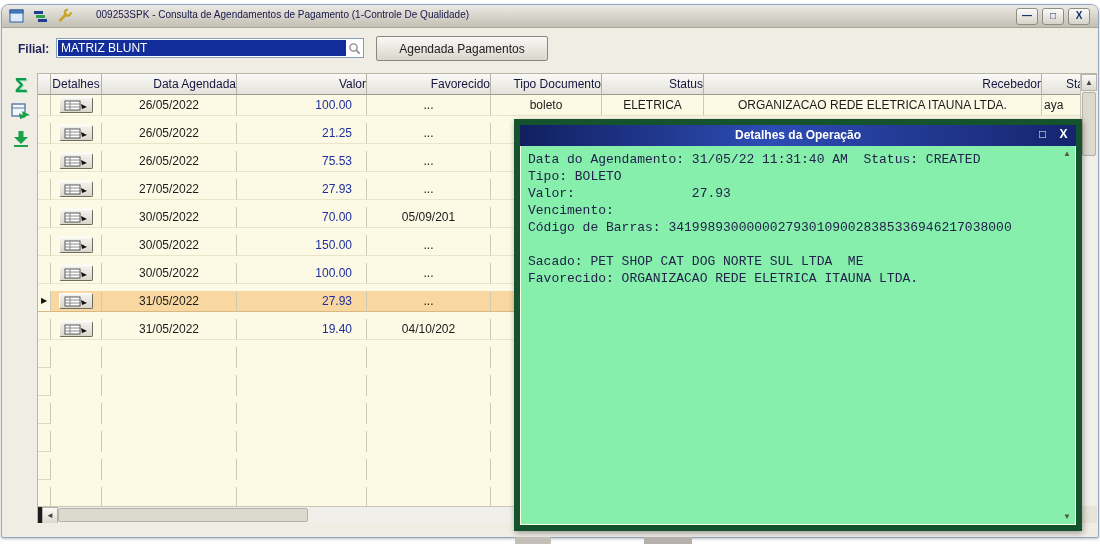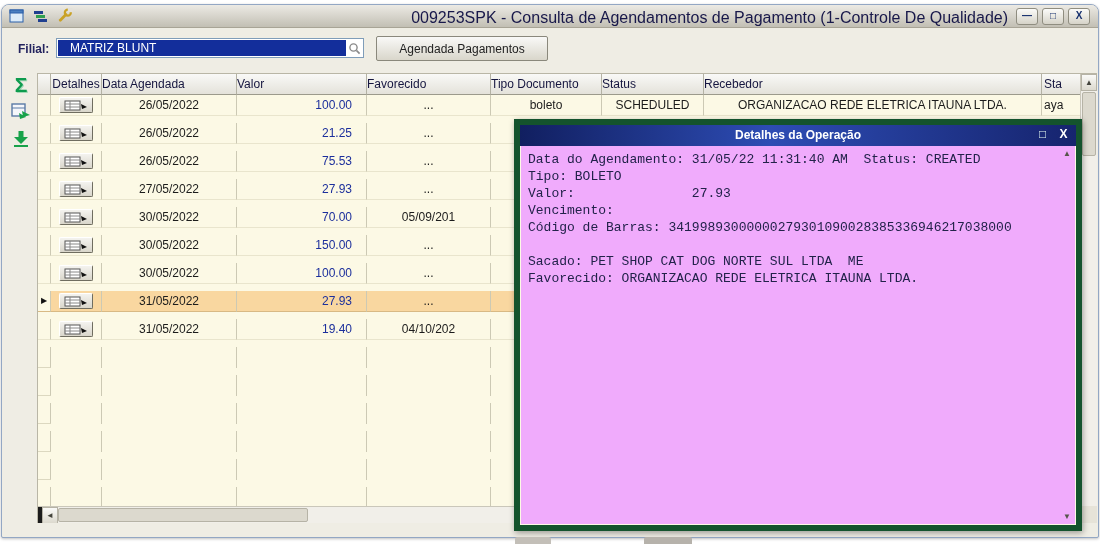--- a/index.html
+++ b/index.html
@@ -6,53 +6,53 @@
   body{width:1100px;height:544px;position:relative;background:#ffffff;overflow:hidden;
        font-family:"Liberation Sans",sans-serif;-webkit-font-smoothing:antialiased}
 
   
   .window{position:absolute;left:1px;top:4px;width:1096px;height:532px;background:#efede4;
           border:1px solid #93a7c4;border-radius:8px 8px 2px 2px;box-shadow:0 1px 3px rgba(0,0,0,.25)}
   .titlebar{position:absolute;left:0;top:0;right:0;height:22px;
             background:linear-gradient(#eceae4,#c2bfb4);border-radius:7px 7px 0 0;
             border-bottom:1px solid #a8a496}
   .tb-icons{position:absolute;left:7px;top:3px;display:flex;gap:9px;align-items:center}
-  .tb-title{position:absolute;left:94px;right:90px;top:4px;text-align:right;font-size:16px;
+  .tb-title{position:absolute;left:94px;right:90px;top:4px;text-align:left;font-size:10px;
             color:#18184a;white-space:nowrap;overflow:hidden}
   .tb-controls{position:absolute;right:8px;top:3px;display:flex;gap:4px}
   .tbtn{width:20px;height:15px;border:1px solid #8f8d80;border-radius:3px;
         background:linear-gradient(#fbfbf9,#d6d3c8);color:#16306e;font-size:10px;font-weight:bold;
         text-align:center;line-height:14px;cursor:default}
 
   
   .toolbar{position:absolute;left:0;top:23px;right:0;height:40px}
   .filial-label{position:absolute;left:16px;top:14px;font-size:12px;font-weight:bold;color:#23235e}
   .filial-input{position:absolute;left:54px;top:10px;width:308px;height:20px;background:#fff;
                 border:1px solid #7f9db9;box-sizing:border-box}
   .filial-sel{position:absolute;left:1px;top:1px;bottom:1px;right:17px;background:#132e9b;
-              color:#fff;font-size:12px;line-height:16px;padding-left:12px;overflow:hidden;white-space:nowrap}
+              color:#fff;font-size:12px;line-height:16px;padding-left:3px;overflow:hidden;white-space:nowrap}
   .mag{position:absolute;right:1px;top:2px;width:14px;height:14px}
   .consulta-btn{position:absolute;left:374px;top:8px;width:172px;height:25px;
                 border:1px solid #8a887c;border-radius:2px;font-size:12px;color:#222;
                 background:linear-gradient(#f9f9f7,#d9d6cb);font-family:"Liberation Sans",sans-serif}
 
   
   .icn{position:absolute;left:7px;width:24px;height:24px;text-align:center;cursor:default}
   .icn.sigma{top:68px;font-size:21px;font-weight:bold;color:#0d9b4e;line-height:24px;
              text-shadow:1px 1px 0 #9fd8b4}
   .icn.exp{top:96px}
   .icn.dwn{top:124px}
 
   
   .grid{position:absolute;left:35px;top:68px;width:1060px;height:450px;background:#fcf9e5;
         overflow:hidden;border-left:1px solid #b9b6a6;border-top:1px solid #b9b6a6;box-sizing:border-box}
   .grid-header{position:absolute;left:0;top:0;right:0;height:21px;display:flex}
   .hcell{box-sizing:border-box;height:21px;background:linear-gradient(#f9f9f7,#e4e2da);
          border-right:1px solid #b4b2a4;border-bottom:1px solid #9c9a8c;font-size:12px;color:#15153f;
-         text-align:left;line-height:20px;overflow:hidden;white-space:nowrap;flex:none}
+         text-align:right;line-height:20px;overflow:hidden;white-space:nowrap;flex:none}
   .grid-body{position:absolute;left:0;top:21px;right:0;bottom:17px;overflow:hidden}
   .grow{display:flex;height:28px}
   .gcell{box-sizing:border-box;height:21px;border-right:1px solid #ccc9b4;border-bottom:1px solid #e9e5cd;
          font-size:12px;color:#1c1c1c;line-height:20px;overflow:hidden;white-space:nowrap;flex:none}
   .grow.selected .gcell{background:#f9d7a0;border-bottom-color:#d8b984}
   .grow.selected .gcell.c-ind{background:#fcf9e5}
   .grow.empty .gcell{border-bottom:none}
   .grow.empty .gcell.c-ind{border-bottom:1px solid #dcd8c0}
   .c-ind{width:13px;text-align:center;font-size:8px;line-height:20px;color:#111}
   .c-det{width:51px;text-align:center}
@@ -86,21 +86,21 @@
   
   .popup{position:absolute;left:512px;top:114px;width:568px;height:412px;background:#fdfae6;
          border:6px solid #14532d;box-shadow:1px 2px 6px rgba(0,0,0,.35);box-sizing:border-box}
   .popup-title{position:absolute;left:0;top:0;right:0;height:21px;
                background:linear-gradient(90deg,#111f60,#2d4cb4 45%,#16246e);
                color:#fff;font-weight:bold;font-size:12px;text-align:center;line-height:20px}
   .pt-controls{position:absolute;right:5px;top:2px;display:flex;gap:6px}
   .pbtn{width:15px;height:15px;color:#fff;font-size:12px;font-weight:bold;text-align:center;
         line-height:15px;cursor:default}
   .pbtn.max{color:#dff3ec}
-  .popup-body{position:absolute;left:1px;top:21px;right:1px;bottom:1px;background:#f0abfc}
+  .popup-body{position:absolute;left:1px;top:21px;right:1px;bottom:1px;background:#86efac}
   .popup-lines{position:absolute;left:7px;top:5px;right:22px;bottom:4px;
                font-family:"Liberation Mono",monospace;font-size:13px;line-height:17px;
                color:#22224a;white-space:pre;overflow:hidden}
   .pline{height:17px}
   .ps-up{position:absolute;top:3px;right:4px;font-size:8px;color:#55554a}
   .ps-down{position:absolute;bottom:3px;right:4px;font-size:8px;color:#55554a}
 
   
   .frag{position:absolute;height:7px;background:#c3bfb8;border-radius:2px 2px 0 0}
   .frag1{left:515px;top:537px;width:36px}
@@ -192,21 +192,21 @@
                 <rect x="1" y="1" width="15" height="9" fill="#ffffff" stroke="#555"></rect>
                 <line x1="1" y1="4" x2="16" y2="4" stroke="#888"></line>
                 <line x1="1" y1="7" x2="16" y2="7" stroke="#888"></line>
                 <line x1="6" y1="1" x2="6" y2="10" stroke="#888"></line>
                 <path d="M17 4 L23 7 L18 9 Z" fill="#111"></path>
               </svg></button></div>
           <div class="gcell c-data al-c">26/05/2022</div>
           <div class="gcell c-valor val">100.00</div>
           <div class="gcell c-venc al-c">...</div>
           <div class="gcell c-tipo al-c">boleto</div>
-          <div class="gcell c-status al-c">SCHEDULED</div>
+          <div class="gcell c-status al-c">ELETRICA</div>
           <div class="gcell c-rec al-c">ORGANIZACAO REDE ELETRICA ITAUNA LTDA.</div>
           <div class="gcell c-sta">aya</div>
         </div>
         <div class="grow">
           <div class="gcell c-ind"></div>
           <div class="gcell c-det"><button class="det-btn"><svg width="24" height="11" viewBox="0 0 24 11">
                 <rect x="1" y="1" width="15" height="9" fill="#ffffff" stroke="#555"></rect>
                 <line x1="1" y1="4" x2="16" y2="4" stroke="#888"></line>
                 <line x1="1" y1="7" x2="16" y2="7" stroke="#888"></line>
                 <line x1="6" y1="1" x2="6" y2="10" stroke="#888"></line>

